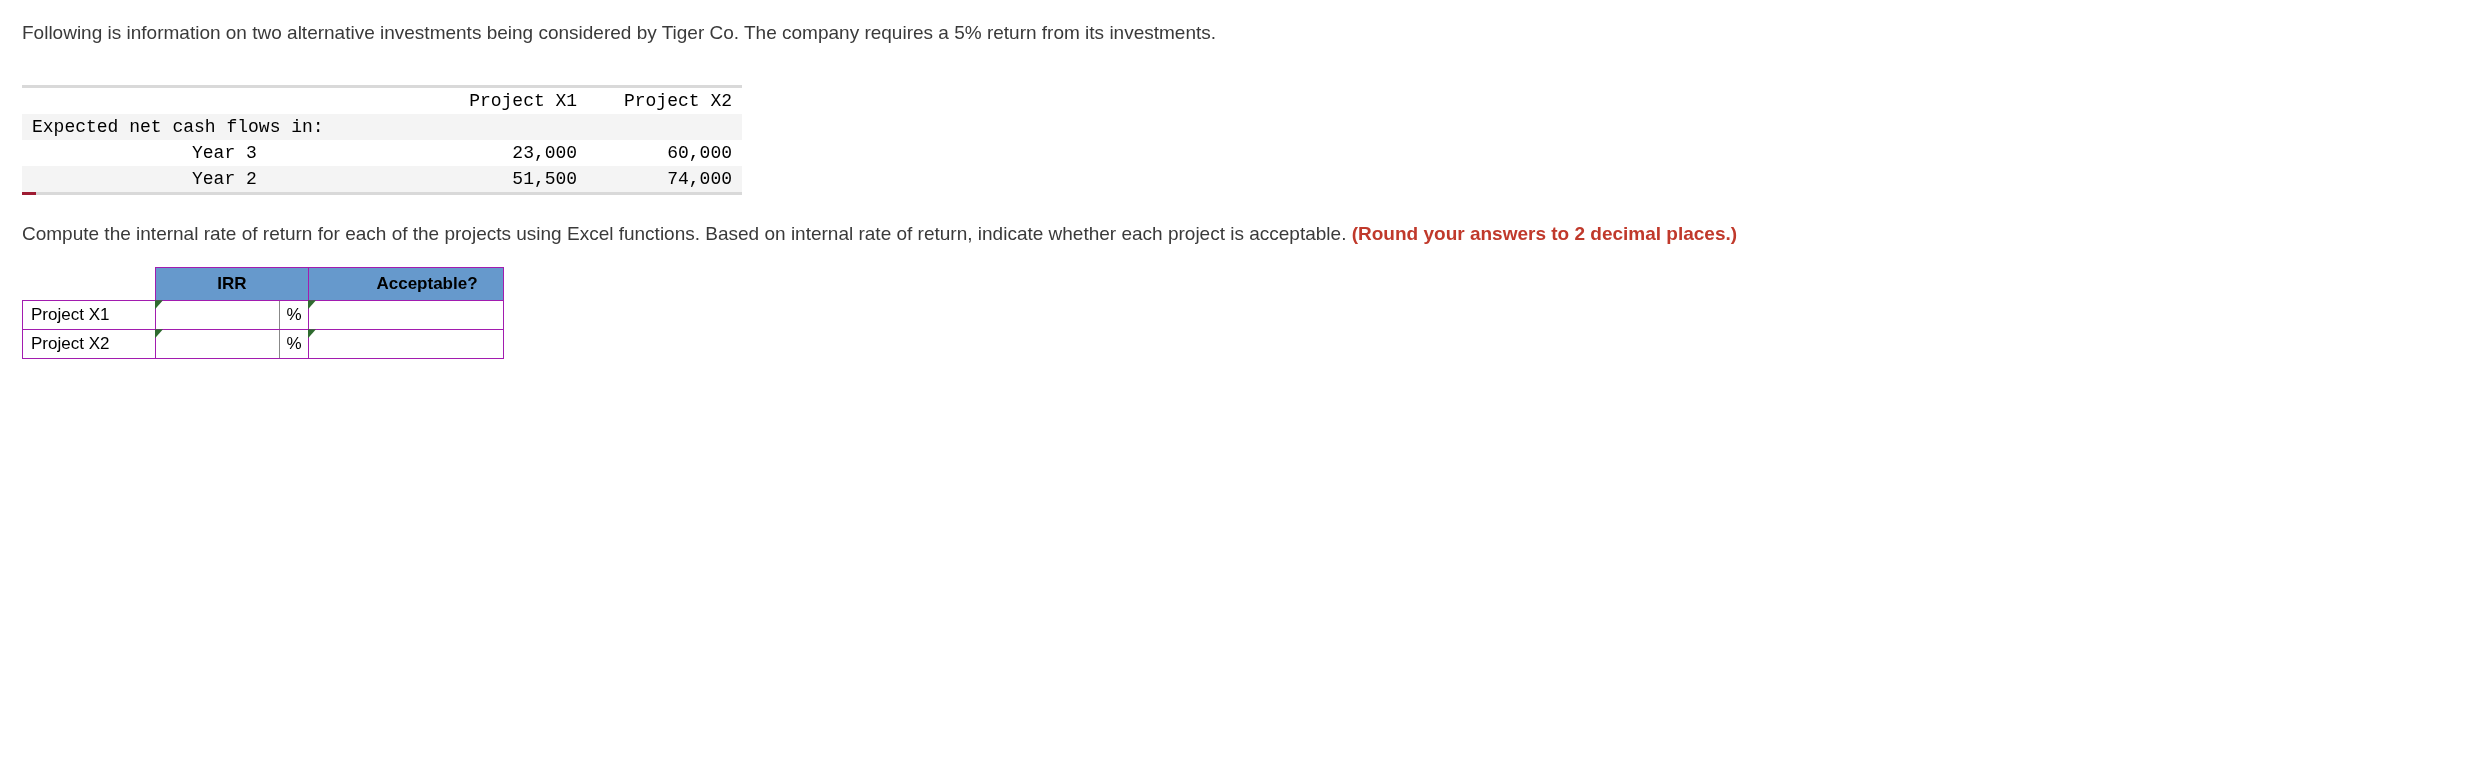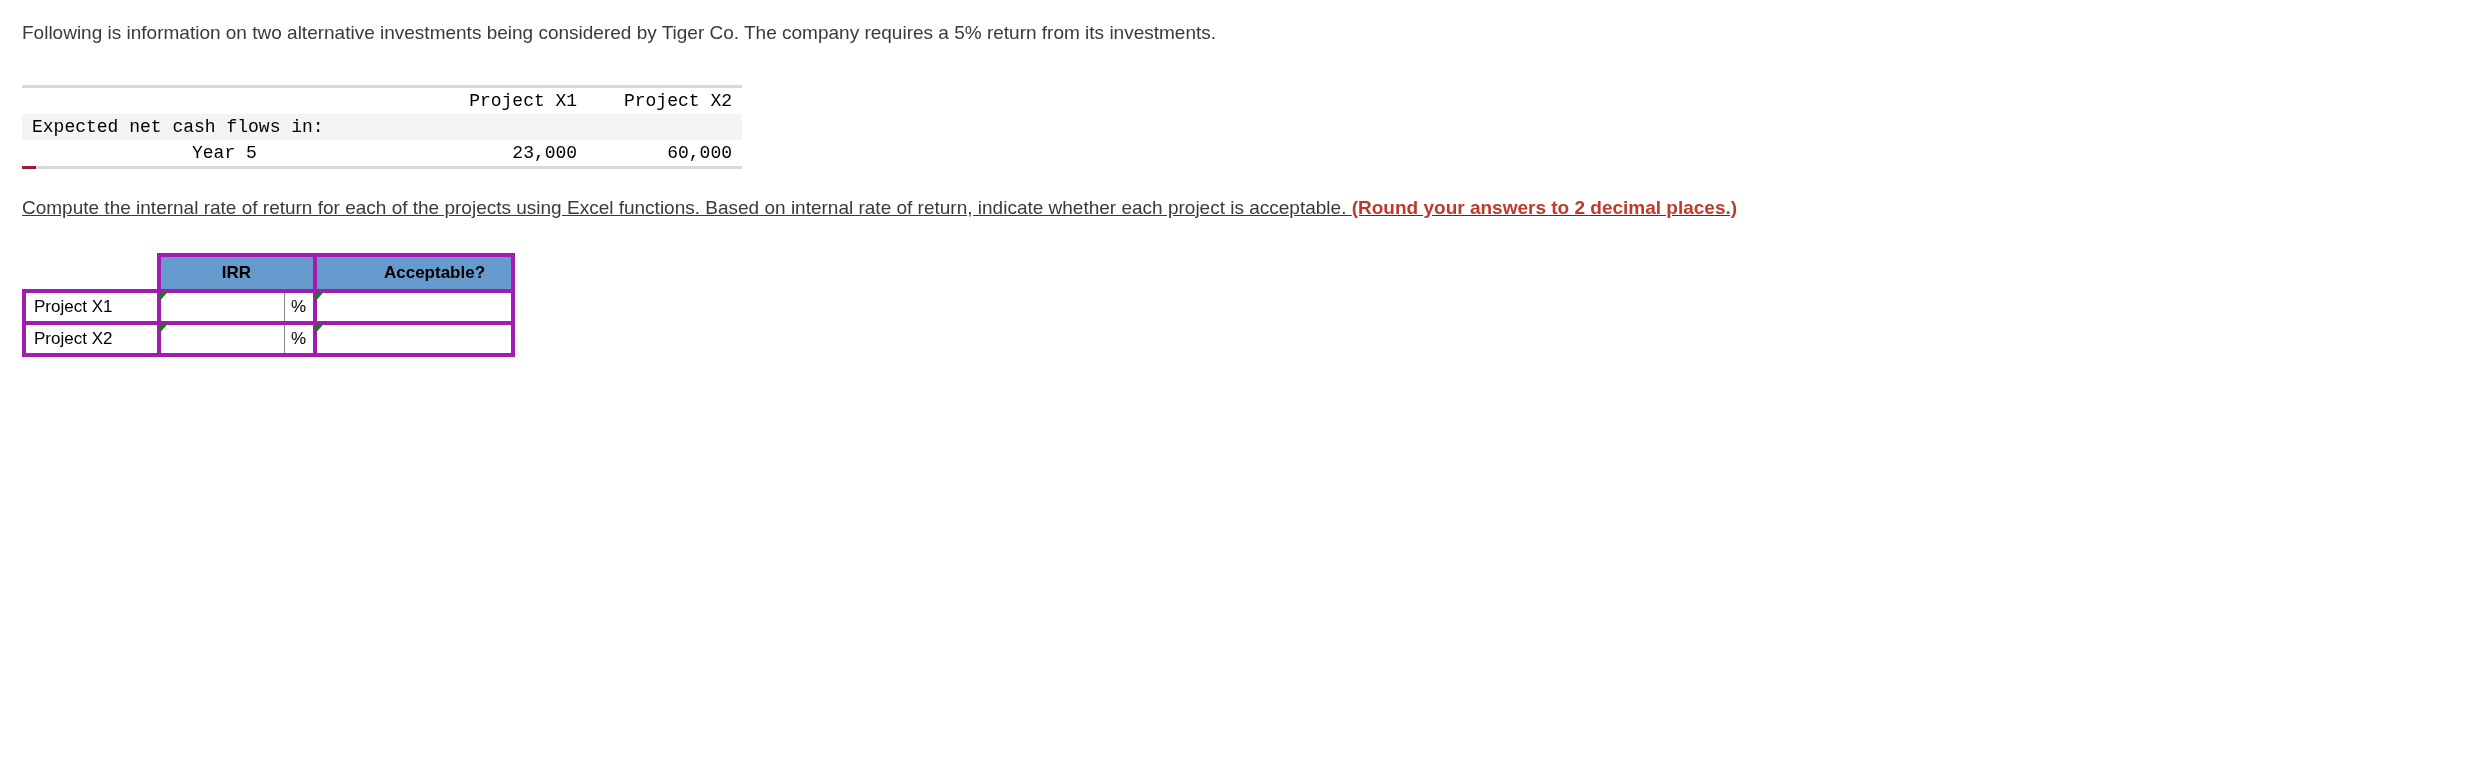--- a/index.html
+++ b/index.html
@@ -57,37 +57,36 @@
     width: 170px;
     text-align: right;
   }
   .data-table td.indent {
     padding-left: 170px;
   }
 
   
   .instruction {
     line-height: 1.4;
-    margin-bottom: 32px;
-    text-decoration: underline;
+    margin-bottom: 20px;
   }
   .instruction .red {
     color: #c0392b;
     font-weight: bold;
   }
 
   
   .answer-table {
     border-collapse: collapse;
     font-family: Arial, Helvetica, sans-serif;
     font-size: 17px;
     color: #000;
   }
   .answer-table th, .answer-table td {
-    border: 4px solid #a21caf;
+    border: 1px solid #a21caf;
   }
   .answer-table th {
     background: #6699cc;
     font-weight: bold;
     text-align: center;
     height: 30px;
   }
   .answer-table th.blank {
     width: 130px;
     background: #fff;
@@ -152,23 +151,28 @@
         <td class="label"></td>
         <td class="num">Project X1</td>
         <td class="num">Project X2</td>
       </tr>
       <tr>
         <td class="label">Expected net cash flows in:</td>
         <td class="num"></td>
         <td class="num"></td>
       </tr>
       <tr>
-        <td class="label indent">Year 5</td>
+        <td class="label indent">Year 3</td>
         <td class="num">23,000</td>
         <td class="num">60,000</td>
+      </tr>
+      <tr>
+        <td class="label indent">Year 2</td>
+        <td class="num">51,500</td>
+        <td class="num">74,000</td>
       </tr>
     </tbody>
       </table>
   </div>
 
   <div class="instruction">
     <span>Compute the internal rate of return for each of the projects using Excel functions. Based on internal rate of return, indicate whether each project is acceptable. </span><span class="red">(Round your answers to 2 decimal places.)</span>
   </div>
 
   <table class="answer-table">

